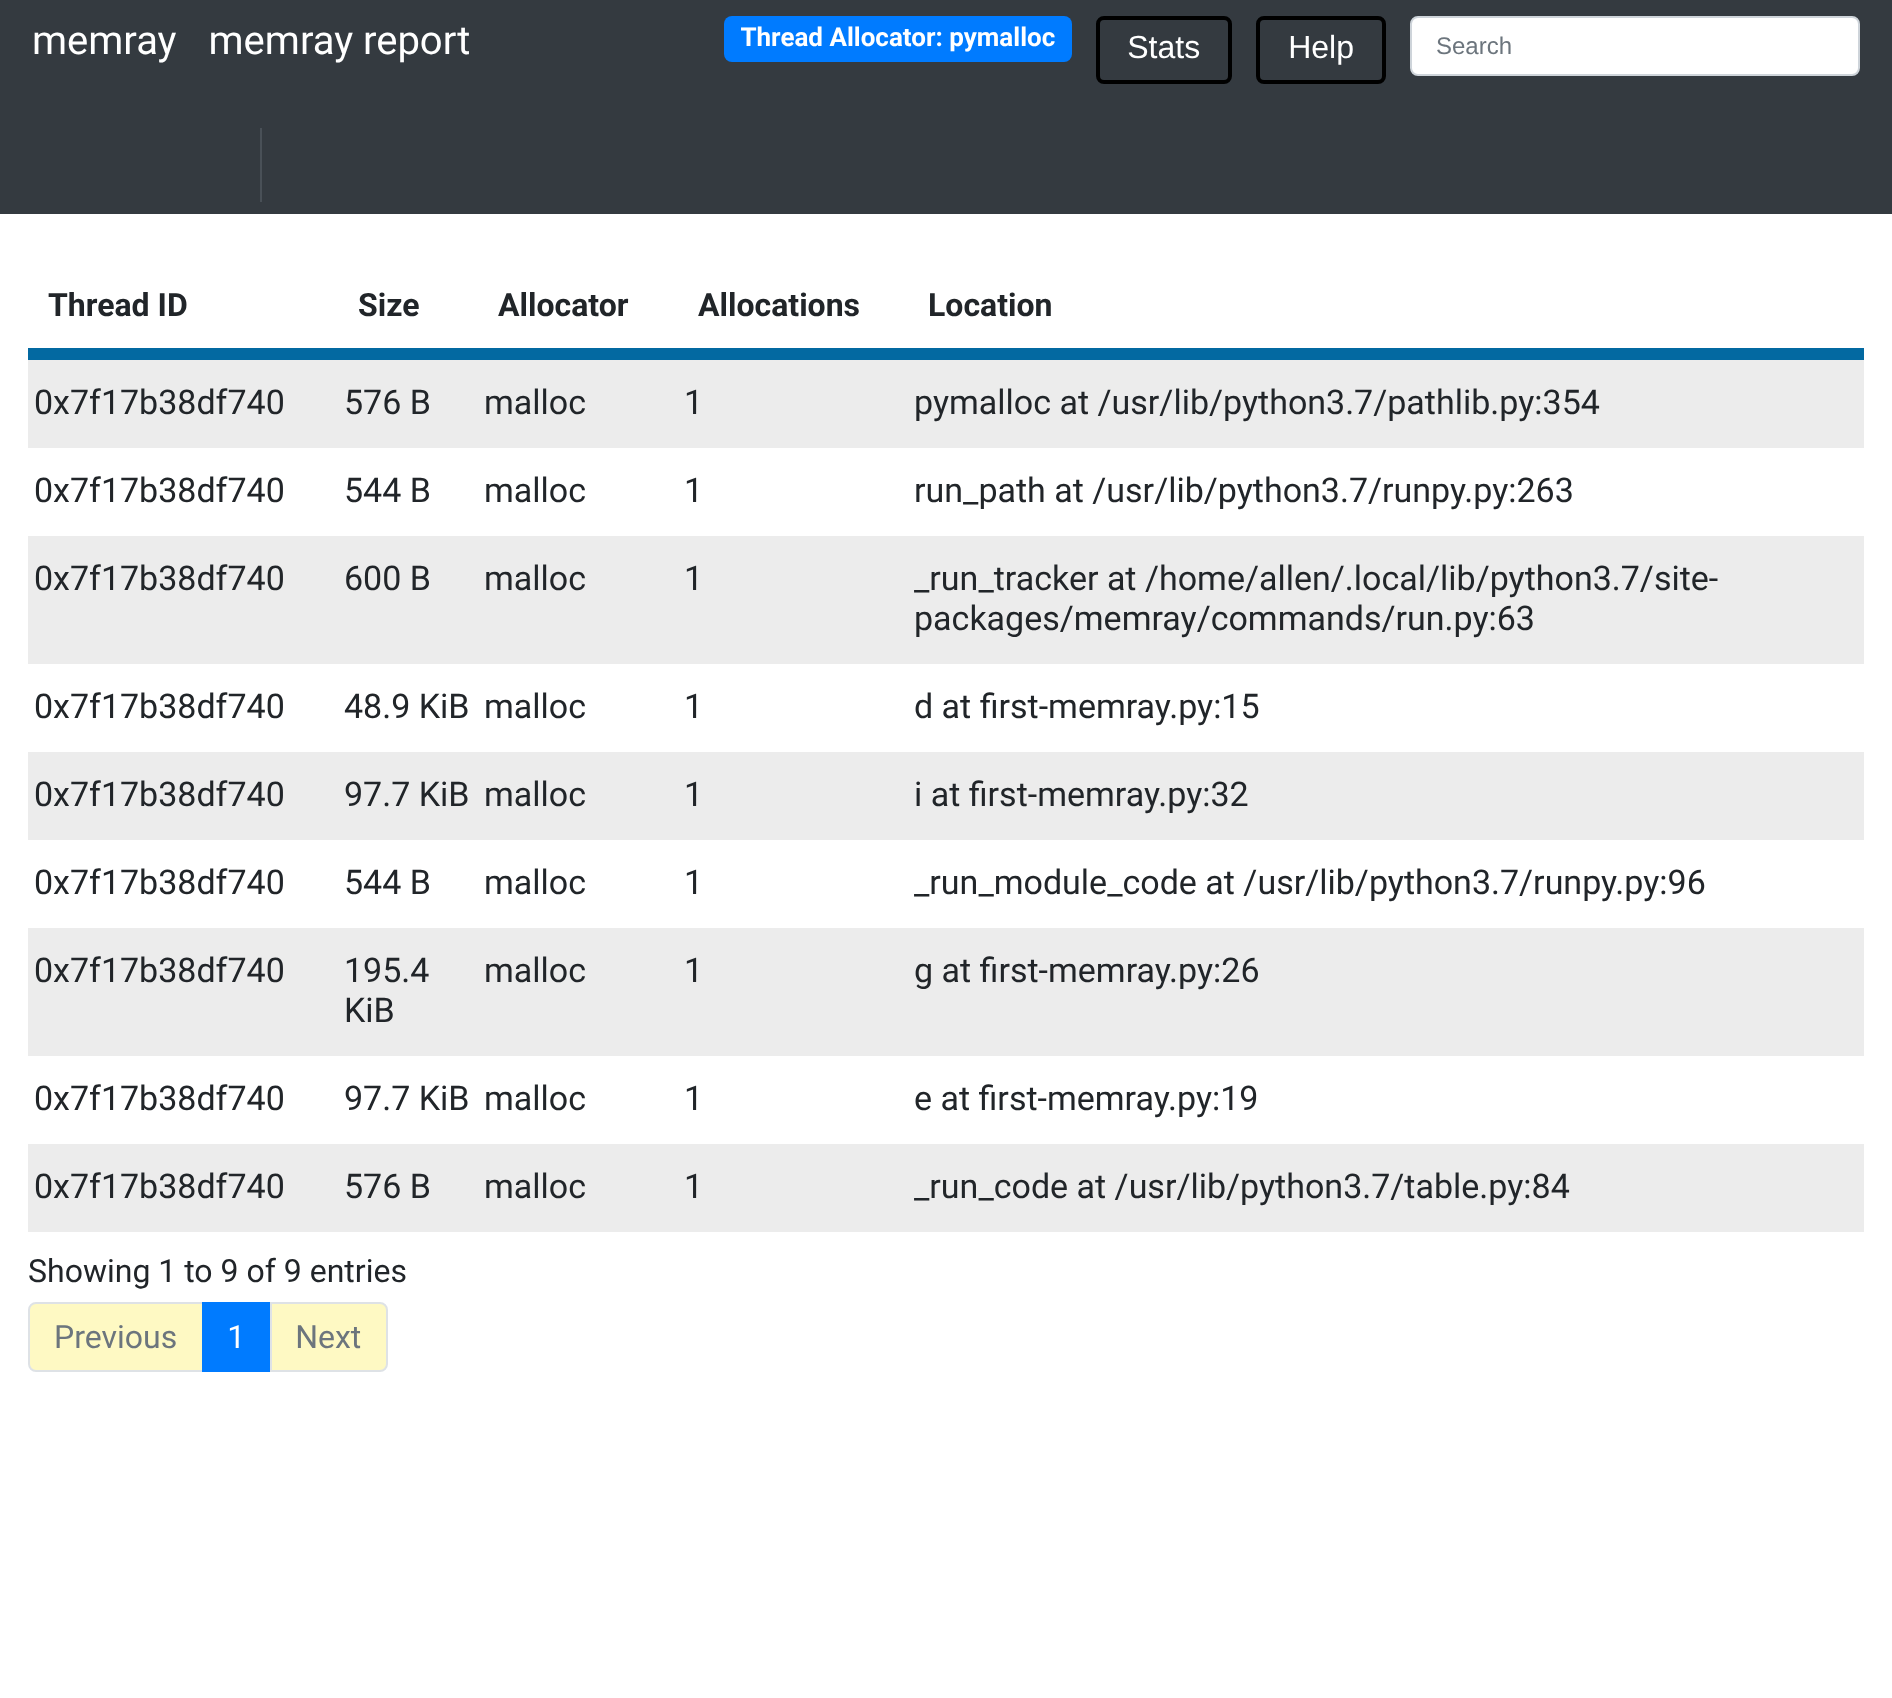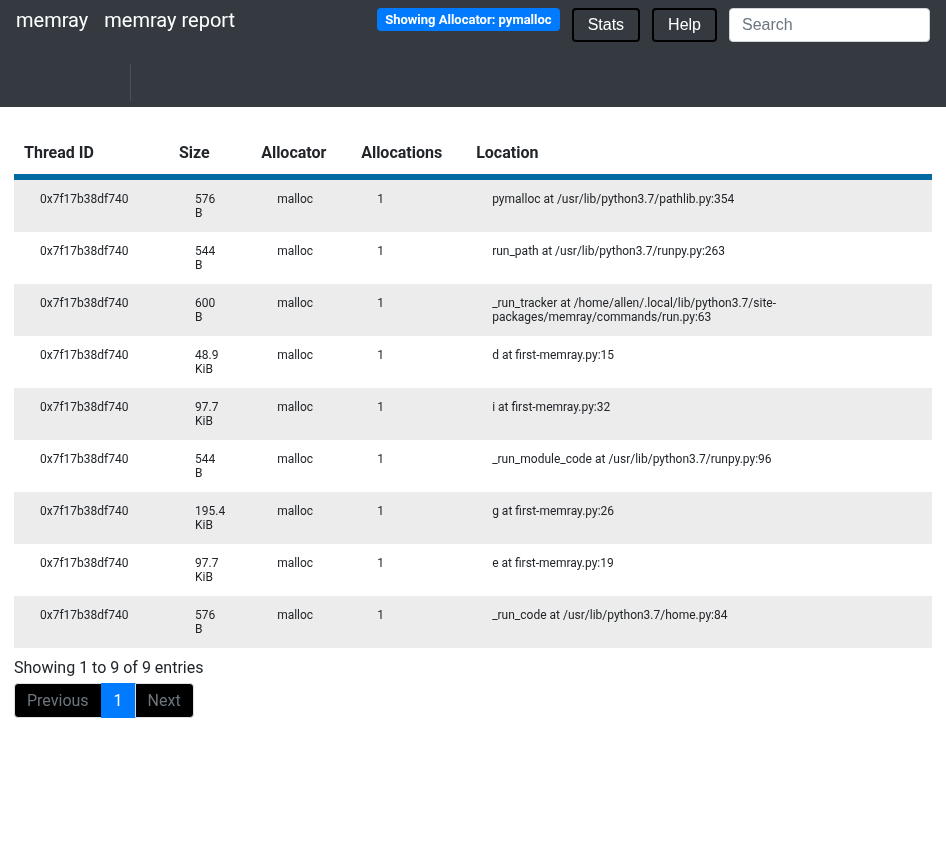--- a/index.html
+++ b/index.html
@@ -53,22 +53,22 @@
       padding: 6px 14px;
       border-radius: 4px;
       font-size: 16px;
       cursor: pointer;
     }
     .search-input {
       background: #fff;
       border: 1px solid #ced4da;
       border-radius: 4px;
       padding: 7px 12px;
-      font-size: 16px;
-      width: 201px;
+      font-size: 12px;
+      width: 225px;
       color: #495057;
     }
     .search-input::placeholder {
       color: #6c757d;
     }
     .nav-border {
       position: relative;
       margin-top: 37px;
       height: 2px;
     }
@@ -90,23 +90,23 @@
       margin-top: 8px;
     }
     th {
       text-align: left;
       padding: 12px 10px;
       font-weight: 700;
       border-bottom: 6px solid #0369a1;
       font-size: 16px;
     }
     td {
-      padding: 12px 26px;
+      padding: 12px 3px;
       vertical-align: top;
-      font-size: 12px;
+      font-size: 17px;
     }
     tbody tr:nth-child(odd) {
       background: #ececec;
     }
     tbody tr:nth-child(even) {
       background: #fff;
     }
     .col-thread { width: 155px; }
     .col-size { width: 70px; }
     .col-allocator { width: 100px; }
@@ -117,21 +117,21 @@
     }
     .pagination {
       display: flex;
       margin-top: 6px;
     }
     .page-item {
       border: 1px solid #dee2e6;
       padding: 7px 12px;
       color: #6c757d;
       cursor: pointer;
-      background: #000000;
+      background: #fef9c3;
       font-size: 16px;
     }
     .page-item:first-child {
       border-top-left-radius: 4px;
       border-bottom-left-radius: 4px;
     }
     .page-item:last-child {
       border-top-right-radius: 4px;
       border-bottom-right-radius: 4px;
     }
@@ -145,21 +145,21 @@
     }
   </style>
 </head>
 <body>
 
 <div class="navbar">
   <div class="navbar-inner">
     <span class="brand">memray</span>
     <span class="title">memray report</span>
     <div class="spacer"></div>
-    <span class="badge">Showing Allocator: pymalloc</span>
+    <span class="badge">Thread Allocator: pymalloc</span>
     <button class="btn-outline">Stats</button>
     <button class="btn-outline">Help</button>
     <input class="search-input" type="text" placeholder="Search" style="">
   </div>
   <div class="nav-border"></div>
 </div>
 
 <div class="content">
   <table>
     <thead>
@@ -226,21 +226,21 @@
           <td>97.7 KiB</td>
           <td>malloc</td>
           <td>1</td>
           <td>e at first-memray.py:19</td>
         </tr>
         <tr>
           <td>0x7f17b38df740</td>
           <td>576 B</td>
           <td>malloc</td>
           <td>1</td>
-          <td>_run_code at /usr/lib/python3.7/home.py:84</td>
+          <td>_run_code at /usr/lib/python3.7/table.py:84</td>
         </tr>
       </tbody>
   </table>
 
   <div class="footer-info">Showing 1 to 9 of 9 entries</div>
   <div class="pagination">
     <div class="page-item">Previous</div>
     <div class="page-item active">1</div>
     <div class="page-item">Next</div>
   </div>

